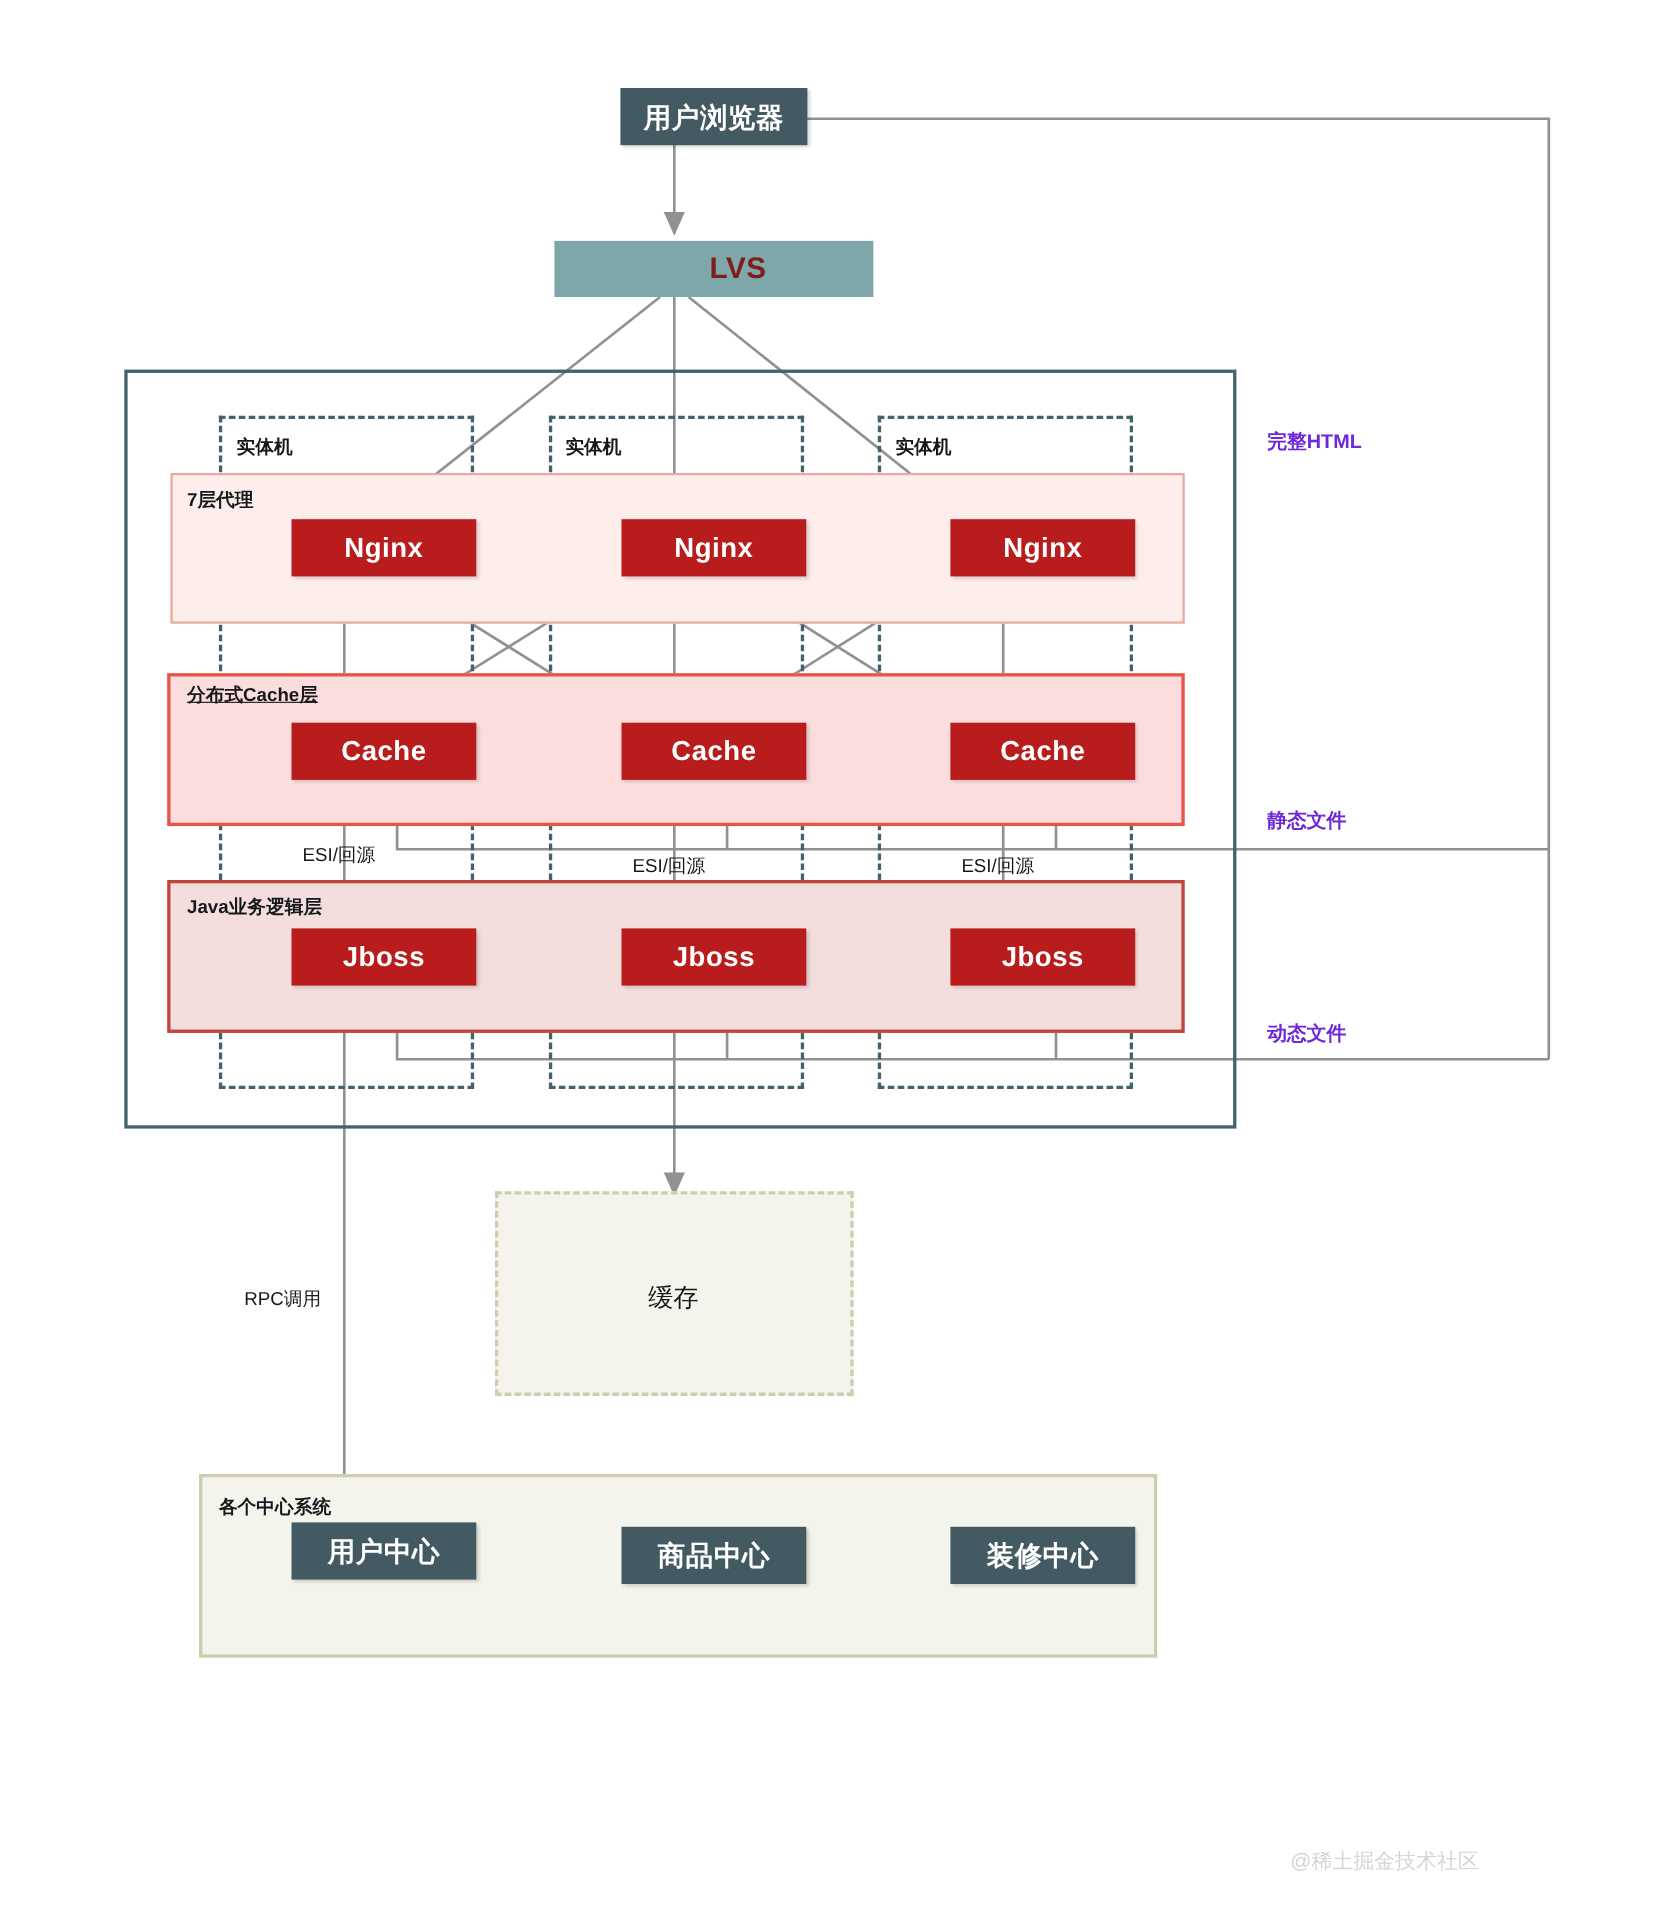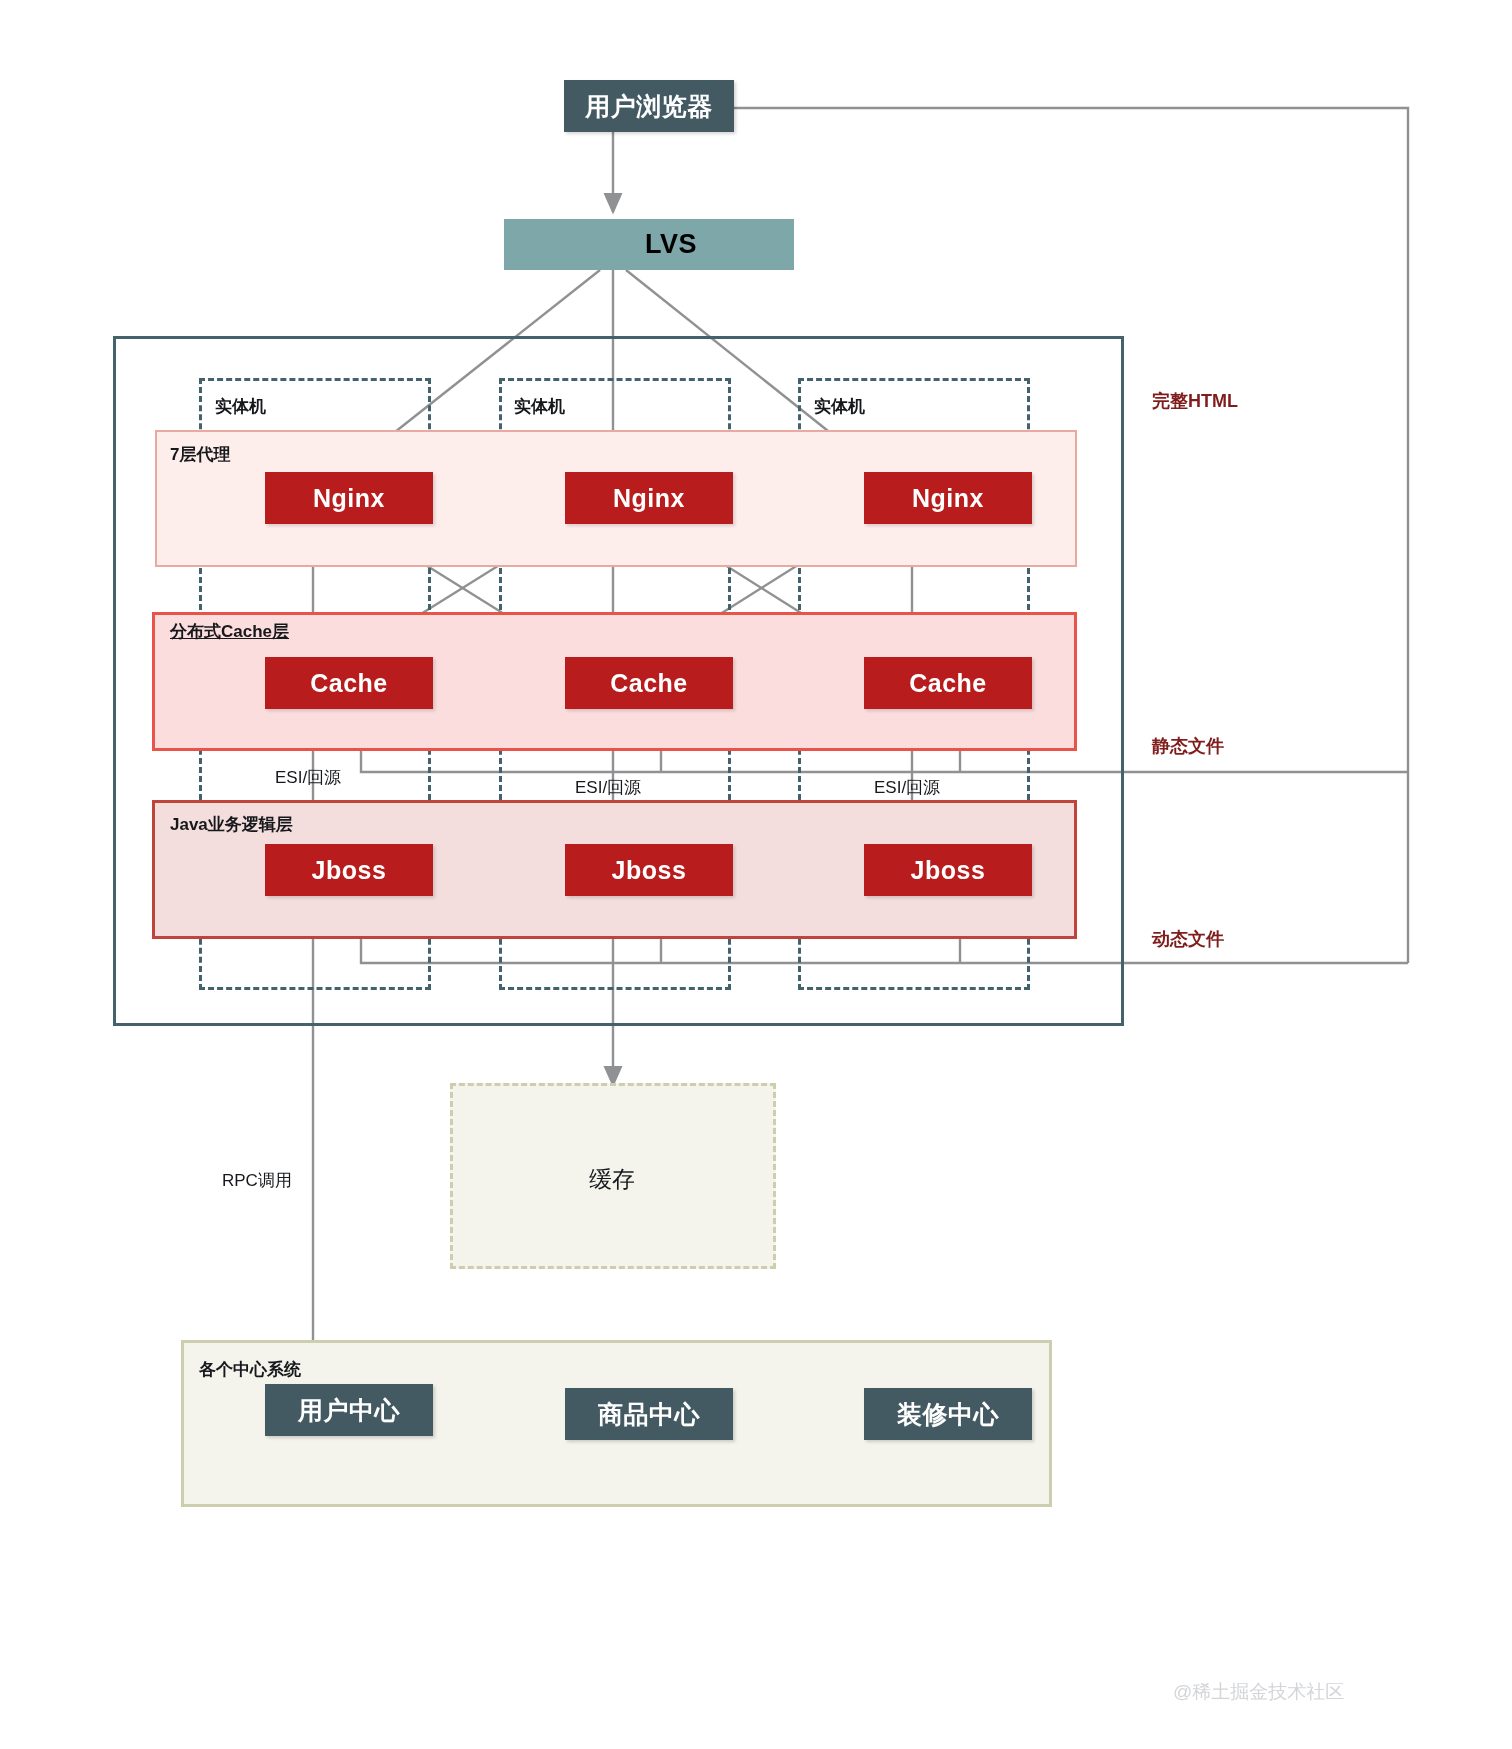--- a/index.html
+++ b/index.html
@@ -36,21 +36,21 @@
     margin-left: 36px;
   }
   .node-dark {
     background: #445a63;
     color: #ffffff;
     font-size: 25px;
     box-shadow: 2px 2px 3px rgba(0,0,0,0.16);
   }
   .node-teal {
     background: #7da7a8;
-    color: #000000;
+    color: #7f1d1d;
     font-size: 27px;
     padding-left: 44px;
   }
   .node-red {
     background: #b91c1c;
     color: #ffffff;
     font-size: 25px;
     box-shadow: 2px 2px 3px rgba(0,0,0,0.14);
   }
   .zone {
@@ -98,21 +98,21 @@
     font-size: 17px;
     font-weight: normal;
     color: #16181c;
     white-space: nowrap;
     user-select: none;
   }
   .rlabel {
     position: absolute;
     font-size: 18px;
     font-weight: bold;
-    color: #7f1d1d;
+    color: #6d28d9;
     white-space: nowrap;
     user-select: none;
   }
   .bigtext {
     position: absolute;
     font-size: 23px;
     font-weight: normal;
     color: #16181c;
     white-space: nowrap;
     user-select: none;

